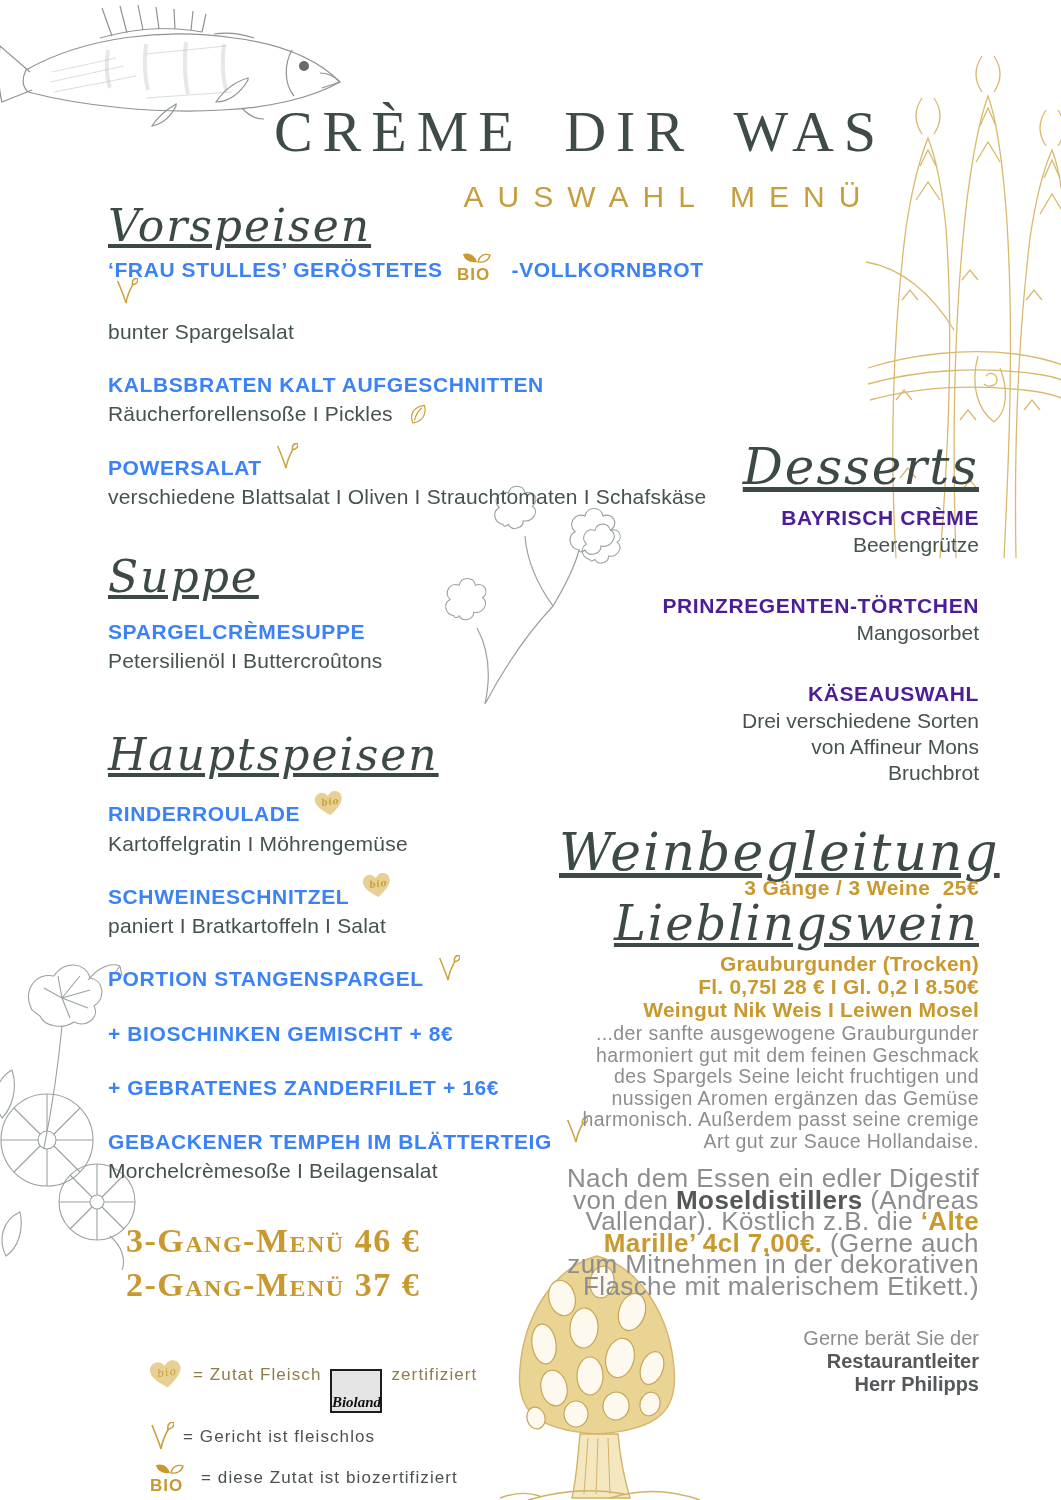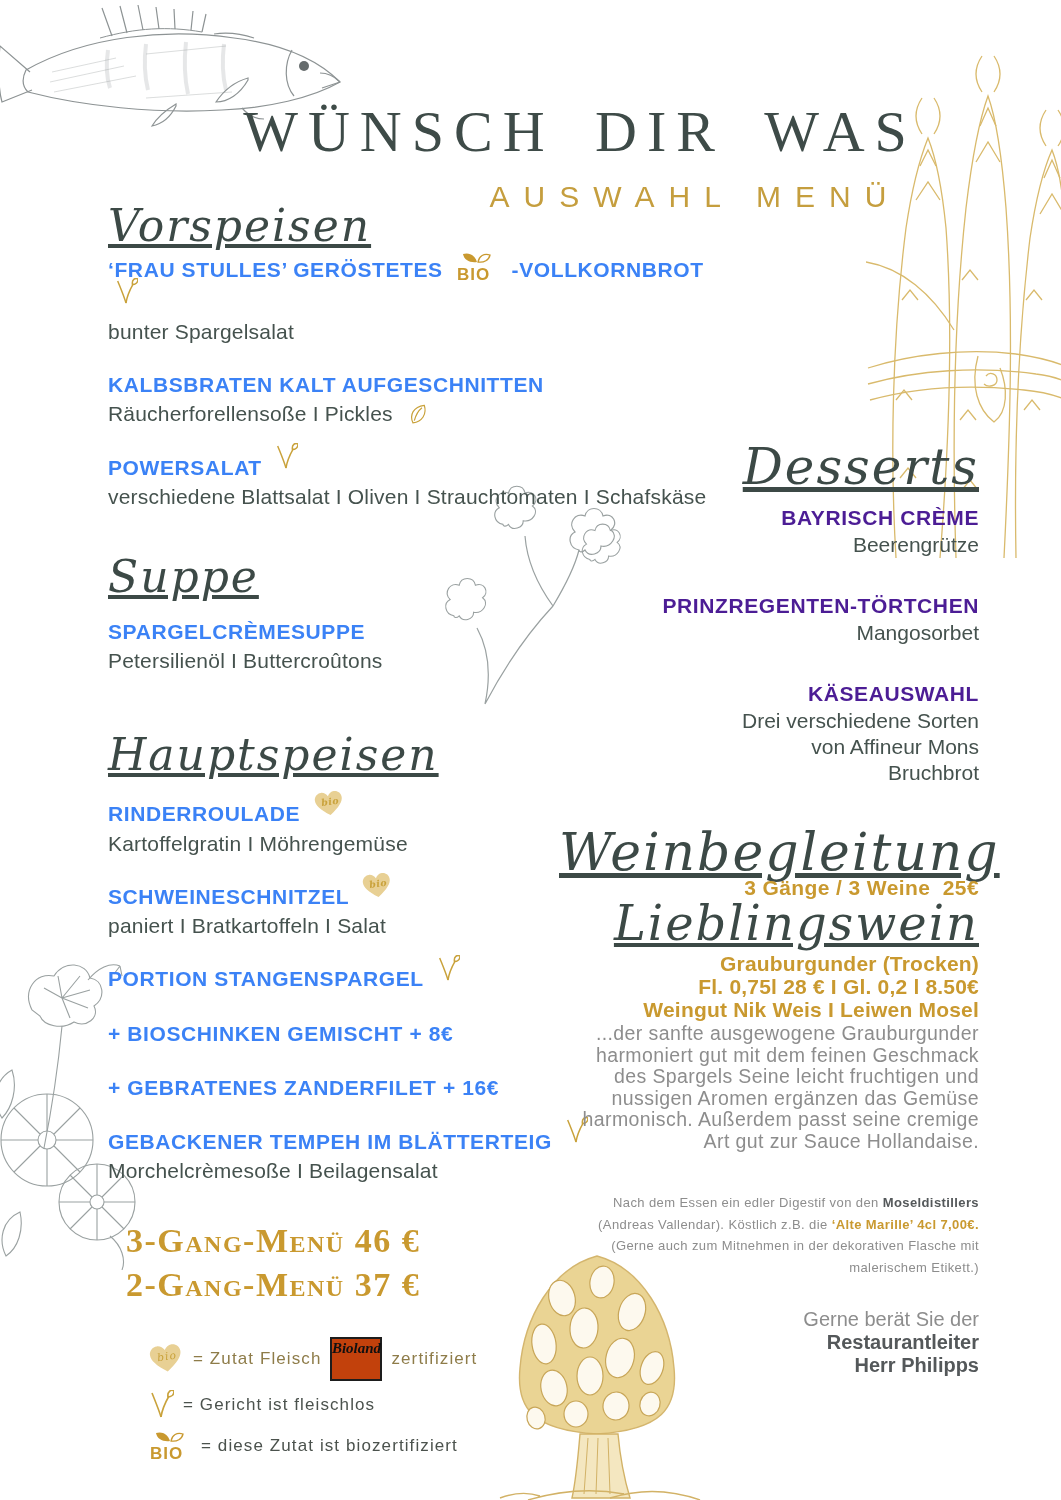--- a/index.html
+++ b/index.html
@@ -7,21 +7,21 @@
     position:relative; width:1061px; height:1500px; background:#ffffff;
     overflow:hidden; font-family:"Liberation Sans", sans-serif; color:#3F4B48;
   }
   
   .title{
     position:absolute; top:98px; left:210px; width:740px; text-align:center;
     font-family:"Liberation Serif", serif; font-weight:400; font-size:58px;
     letter-spacing:10px; word-spacing:16px; color:#3E4B48; z-index:5;
   }
   .subtitle{
-    position:absolute; top:180px; left:470px; width:450px; text-align:center;
+    position:absolute; top:180px; left:444px; width:450px; text-align:center;
     font-size:30px; letter-spacing:14px; color:#C59E3E; font-weight:400; z-index:5;
   }
   
   .script{
     font-family:"DejaVu Serif", serif; font-style:italic; font-weight:400;
     color:#3C4946; letter-spacing:2px;text-decoration:underline;
   }
   
   .col-left{ position:absolute; left:108px; top:198px; width:600px; z-index:4;}
   .col-left h2{ margin:0; font-size:44px; line-height:56px; }
@@ -40,22 +40,22 @@
   .price-line{
     font-family:"Liberation Serif", serif; font-variant:small-caps; font-weight:600;
     font-size:34px; line-height:44px; letter-spacing:1.5px; color:#C9992F;
   }
   
   .legend{ margin-top:30px; margin-left:40px; }
   .legend-row{ display:flex; align-items:center; gap:9px; margin-bottom:9px;
     font-size:17px; letter-spacing:1.1px; color:#4B524D; }
   .legend-row.meat{ color:#8E7C49; }
   .bioland{
-    display:inline-flex; justify-content:center;
-    width:52px; height:44px; border:2px solid #1d1d1d; background:#c2410c; box-sizing:border-box;
+    display:inline-flex; align-items:flex-end; justify-content:center;
+    width:52px; height:44px; border:2px solid #1d1d1d; background:#e5e5e5; box-sizing:border-box;margin-top:32px;
   }
   .bioland span{
     font-family:"Liberation Serif", serif; font-weight:700; font-style:italic;
     font-size:15px; color:#101010; letter-spacing:0; line-height:18px;
   }
   
   .col-right{ position:absolute; right:82px; top:438px; width:420px; text-align:right; z-index:4;}
   .col-right h2{ margin:0; font-size:50px; line-height:58px; }
   h2.wein{ margin-top:36px; font-size:52px; line-height:60px; }
   h2.lieb{ margin-top:-4px; font-size:48px; line-height:54px; }
@@ -65,21 +65,21 @@
   .d-desc{ font-size:21px; font-weight:400; line-height:26px; color:#45524E; }
   .wine-offer{
     margin-top:-6px; font-size:21px; font-weight:700; color:#C9992F; letter-spacing:0.4px;
     white-space:pre-wrap; line-height:24px;
   }
   .wine-lines{ margin-top:2px; }
   .wine-line{ font-size:21px; font-weight:700; color:#C9992F; line-height:23px; letter-spacing:0.2px; }
   .wine-desc{
     margin-top:2px; font-size:19.5px; line-height:21.5px; color:#8D8D8D; letter-spacing:0.4px;
   }
-  .digestif{ margin-top:40px; font-size:13px; line-height:21.5px; color:#8D8D8D; letter-spacing:0.4px; }
+  .digestif{ margin-top:16px; font-size:26px; line-height:21.5px; color:#8D8D8D; letter-spacing:0.4px; }
   .digestif b{ color:#54585A; font-weight:700; }
   .digestif .gold{ color:#C9992F; font-weight:700; }
   .footer{ margin-top:30px; font-size:20px; line-height:23px; color:#8D8D8D; }
   .footer .bold{ color:#54585A; font-weight:700; }
   
   .illu{ position:absolute; z-index:1; }
   #fish{ left:-4px; top:2px; }
   #asparagus{ left:866px; top:38px; }
   #parsley{ left:425px; top:466px; }
   #flowers{ left:-8px; top:950px; }
@@ -163,21 +163,21 @@
       <ellipse cx="84" cy="166" rx="12" ry="13"></ellipse>
       <ellipse cx="124" cy="158" rx="13" ry="14" transform="rotate(8 124 158)"></ellipse>
       <ellipse cx="158" cy="156" rx="10" ry="12" transform="rotate(16 158 156)"></ellipse>
       <ellipse cx="44" cy="170" rx="9" ry="11" transform="rotate(-16 44 170)"></ellipse>
     </g>
     <path d="M88 186 C86 210 84 232 80 250 L138 250 C132 230 128 208 126 186 Z" fill="#F4E7C0"></path>
     <path d="M96 190 L92 246 M106 190 L104 246 M116 190 L118 246" stroke-width="1"></path>
     <path d="M36 252 C70 242 100 240 132 246 M118 250 C150 240 180 242 208 252 M8 250 C24 244 36 244 48 248"></path>
   </svg>
 
-  <div class="title">WÜNSCH DIR WAS</div>
+  <div class="title">CRÈME DIR WAS</div>
   <div class="subtitle">AUSWAHL MENÜ</div>
 
   <div class="col-left">
 
     <h2 class="script">Vorspeisen</h2>
 
     <div class="item">
       <div class="item-title">
         <span>‘FRAU STULLES’ GERÖSTETES</span>
         <svg class="ic inline-bio" width="44" height="34" viewBox="0 0 44 34">

